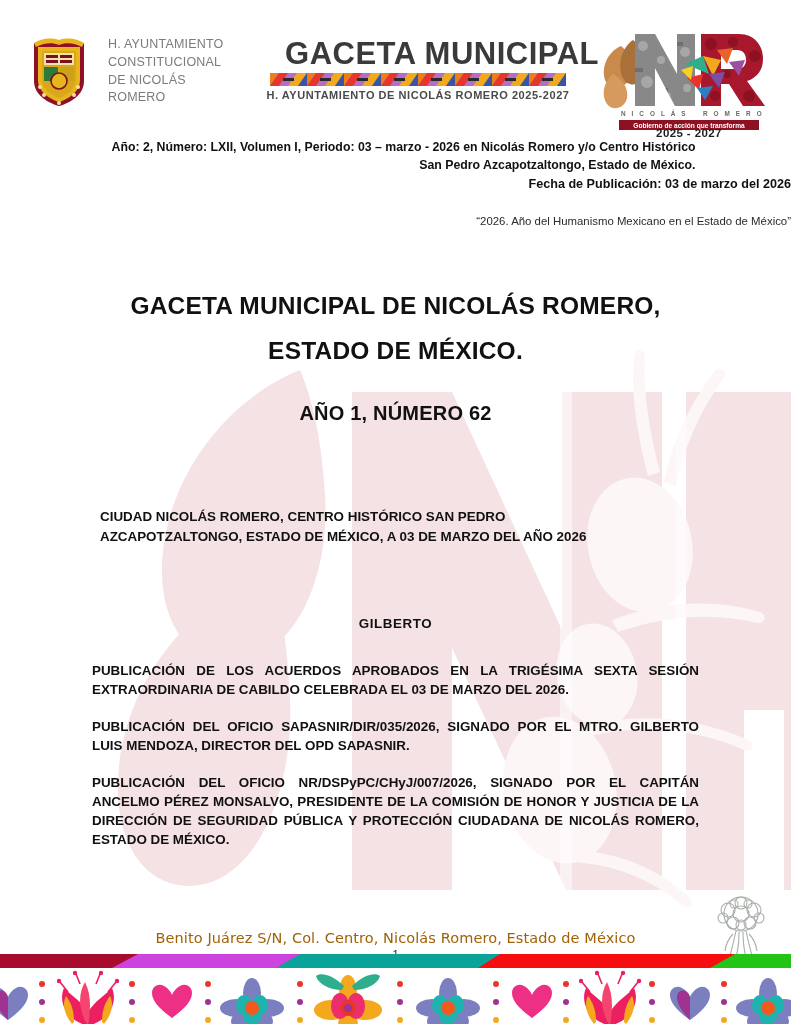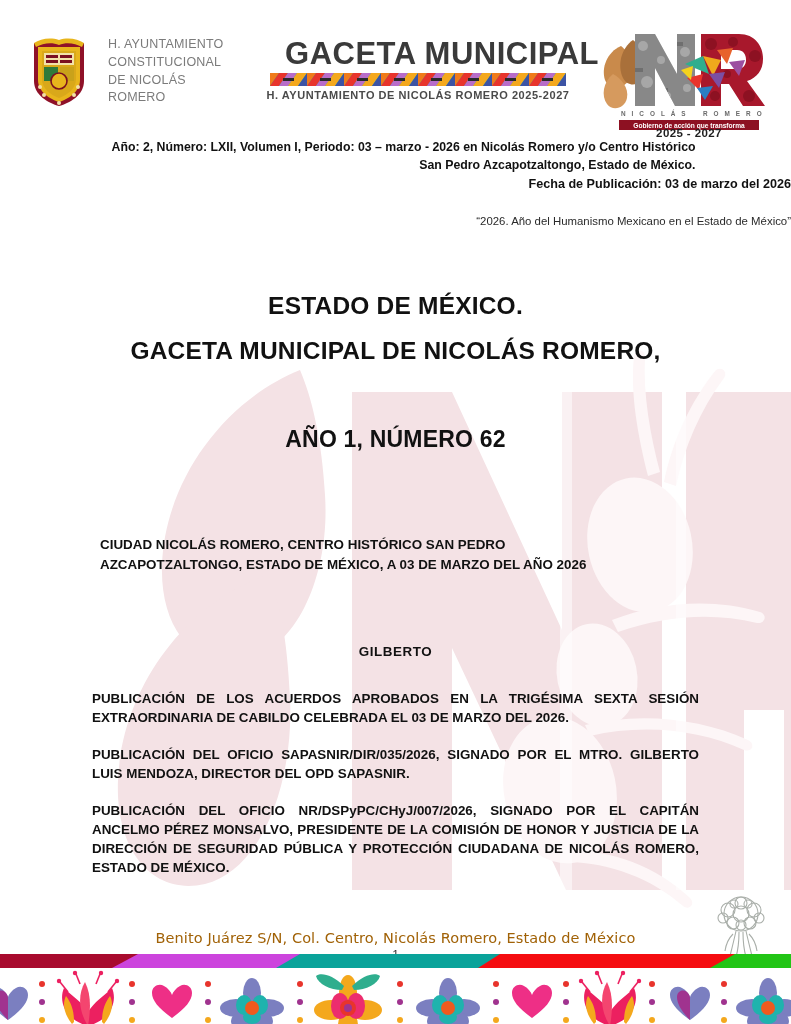--- a/index.html
+++ b/index.html
@@ -153,24 +153,24 @@
     font-weight: bold;
     color: #111;
     line-height: 1.85;
     margin-top: 56px;
     letter-spacing: .2px;
   }
 
   .issue-line {
     text-align: center;
     font-family: "Liberation Sans", sans-serif;
-    font-size: 23px;
-    font-weight: bold;
-    color: #111;
-    margin-top: 52px;
+    font-size: 20px;
+    font-weight: bold;
+    color: #111;
+    margin-top: 28px;
     letter-spacing: .2px;
   }
 
   .place-line {
     text-align: left;
     font-family: "Liberation Sans", sans-serif;
     font-size: 13.4px;
     font-weight: bold;
     color: #111;
     line-height: 1.55;
@@ -407,22 +407,22 @@
 
   <div class="masthead">
     <div class="masthead-line">Año: 2, Número: LXII, Volumen I, Periodo: 03 – marzo - 2026 en Nicolás Romero y/o Centro Histórico San Pedro Azcapotzaltongo, Estado de México.</div>
     <div class="masthead-date">Fecha de Publicación: 03 de marzo del 2026</div>
     <div class="lema">“2026. Año del Humanismo Mexicano en el Estado de México”</div>
   </div>
 
   <div class="body-wrap">
 
     <div class="doc-title">
+      <div>GACETA MUNICIPAL DE NICOLÁS ROMERO,</div>
       <div>ESTADO DE MÉXICO.</div>
-      <div>GACETA MUNICIPAL DE NICOLÁS ROMERO,</div>
     </div>
 
     <div class="issue-line">AÑO 1, NÚMERO 62</div>
 
     <div class="place-line">
       <div>CIUDAD NICOLÁS ROMERO, CENTRO HISTÓRICO SAN PEDRO</div>
       <div>AZCAPOTZALTONGO, ESTADO DE MÉXICO, A 03 DE MARZO DEL AÑO 2026</div>
     </div>
 
     <div class="sumario-head">GILBERTO</div>

